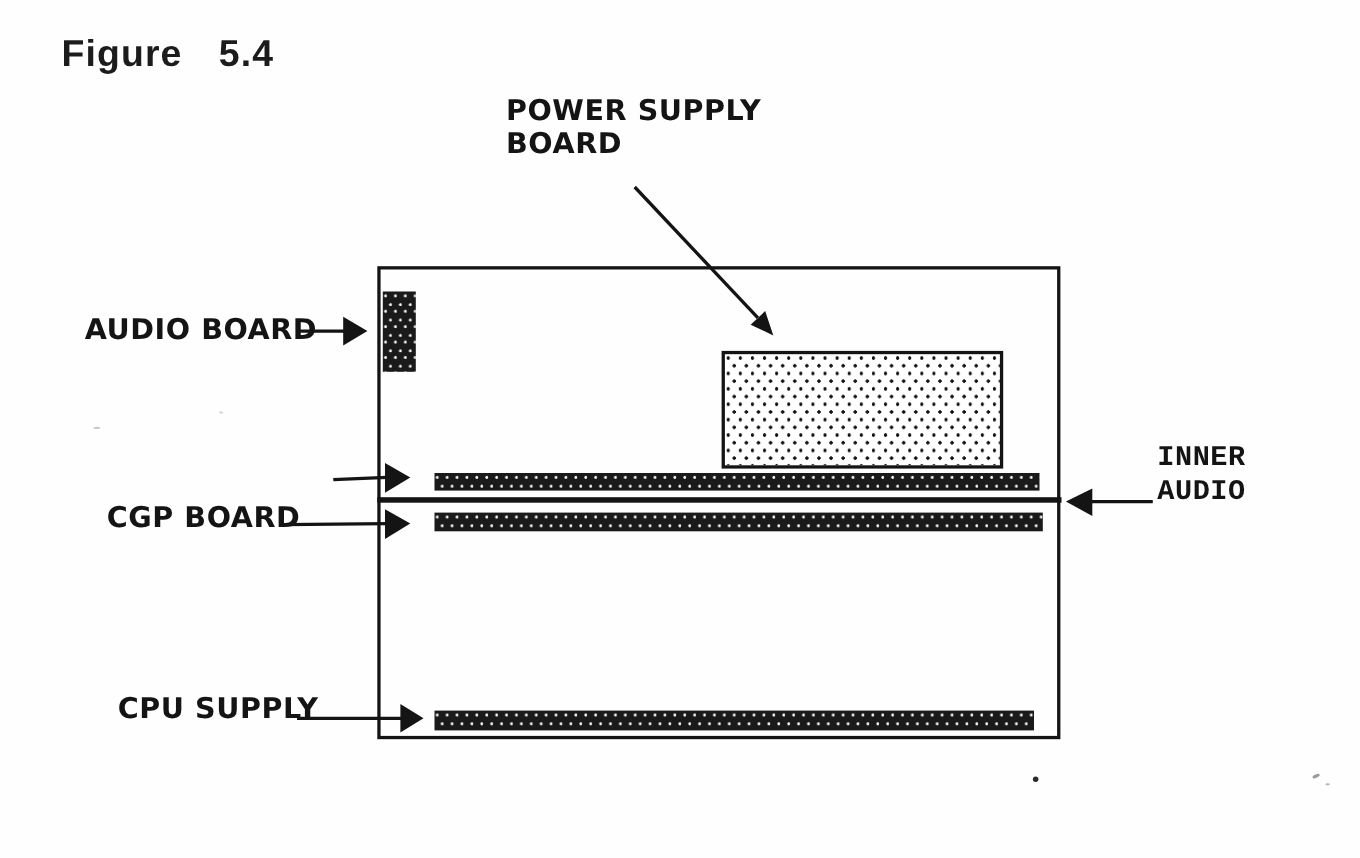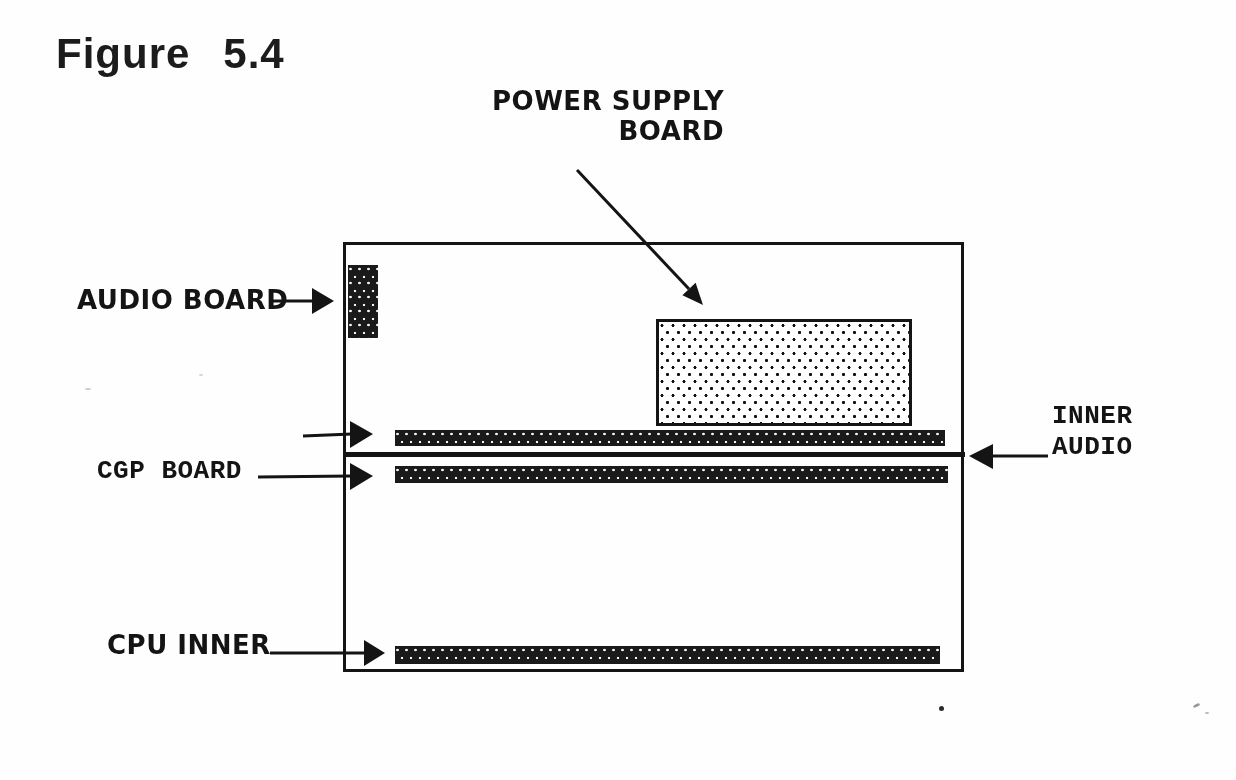--- a/index.html
+++ b/index.html
@@ -11,39 +11,39 @@
     overflow: hidden;
     font-family: "DejaVu Sans", sans-serif;
     color: #131313;
   }
   
   .title {
     position: absolute;
     left: 56px; top: 30px;
     font-family: "Liberation Sans", sans-serif;
     font-weight: bold;
-    font-size: 42px;
+    font-size: 34px;
     letter-spacing: 1px;
     color: #1c1c1c;
     white-space: nowrap;
   }
   .title .fig-num { margin-left: 33px; }
   .lbl {
     position: absolute;
     font-weight: bold;
     font-size: 26px;
     line-height: 30px;
     letter-spacing: 0.5px;
     white-space: nowrap;
     color: #141414;
   }
-  #ps-label   { left: 460px; top: 86px; width: 264px; text-align: right; line-height: 30px; }
+  #ps-label   { left: 460px; top: 86px; width: 264px; text-align: left; line-height: 30px; }
   #audio-label   { left: 77px;  top: 285px; }
   #channel-label { left: 77px;  top: 405px; }
-  #cgp-label     { left: 97px;  top: 456px; font-family: Liberation Mono, monospace; }
+  #cgp-label     { left: 97px;  top: 456px; }
   #cpu-label     { left: 107px; top: 630px; }
   #shelf-label   { left: 1052px; top: 401px; line-height: 31px; font-family: Liberation Mono, monospace; }
 
   
   .shape { position: absolute; box-sizing: border-box; }
   #enclosure {
     left: 343px; top: 242px; width: 621px; height: 430px;
     border: 3px solid #141414;
   }
   #shelf-line {
@@ -100,21 +100,21 @@
 
   <div class="shape dark-dots" id="audio-board"></div>
   <div class="shape" id="ps-board"></div>
   <div class="shape dark-dots" id="channel-strip"></div>
   <div class="shape" id="shelf-line"></div>
   <div class="shape dark-dots" id="cgp-strip"></div>
   <div class="shape dark-dots" id="cpu-strip"></div>
 
   <div class="lbl" id="audio-label">AUDIO BOARD</div>
   <div class="lbl" id="cgp-label">CGP BOARD</div>
-  <div class="lbl" id="cpu-label">CPU INNER</div>
+  <div class="lbl" id="cpu-label">CPU SUPPLY</div>
   <div class="lbl" id="shelf-label">
     <div>INNER</div>
     <div>AUDIO</div>
   </div>
 
   <svg id="arrows" width="1236" height="780" viewBox="0 0 1236 780">
     <g fill="#141414" stroke="#141414" stroke-width="3">
 
       <g>
         <line x1="577" y1="170" x2="689" y2="289"></line>

